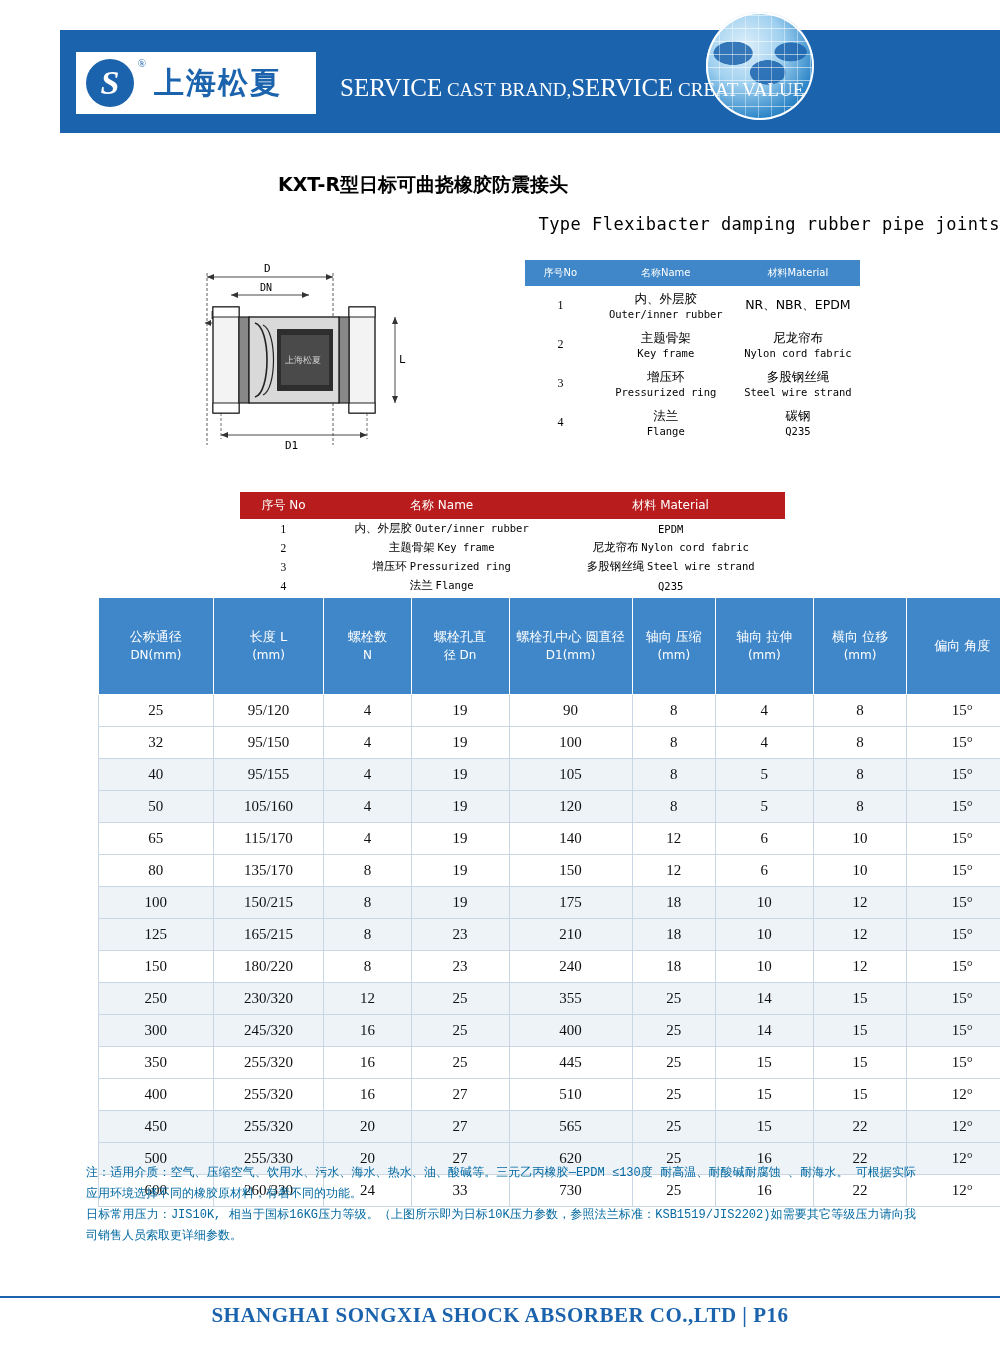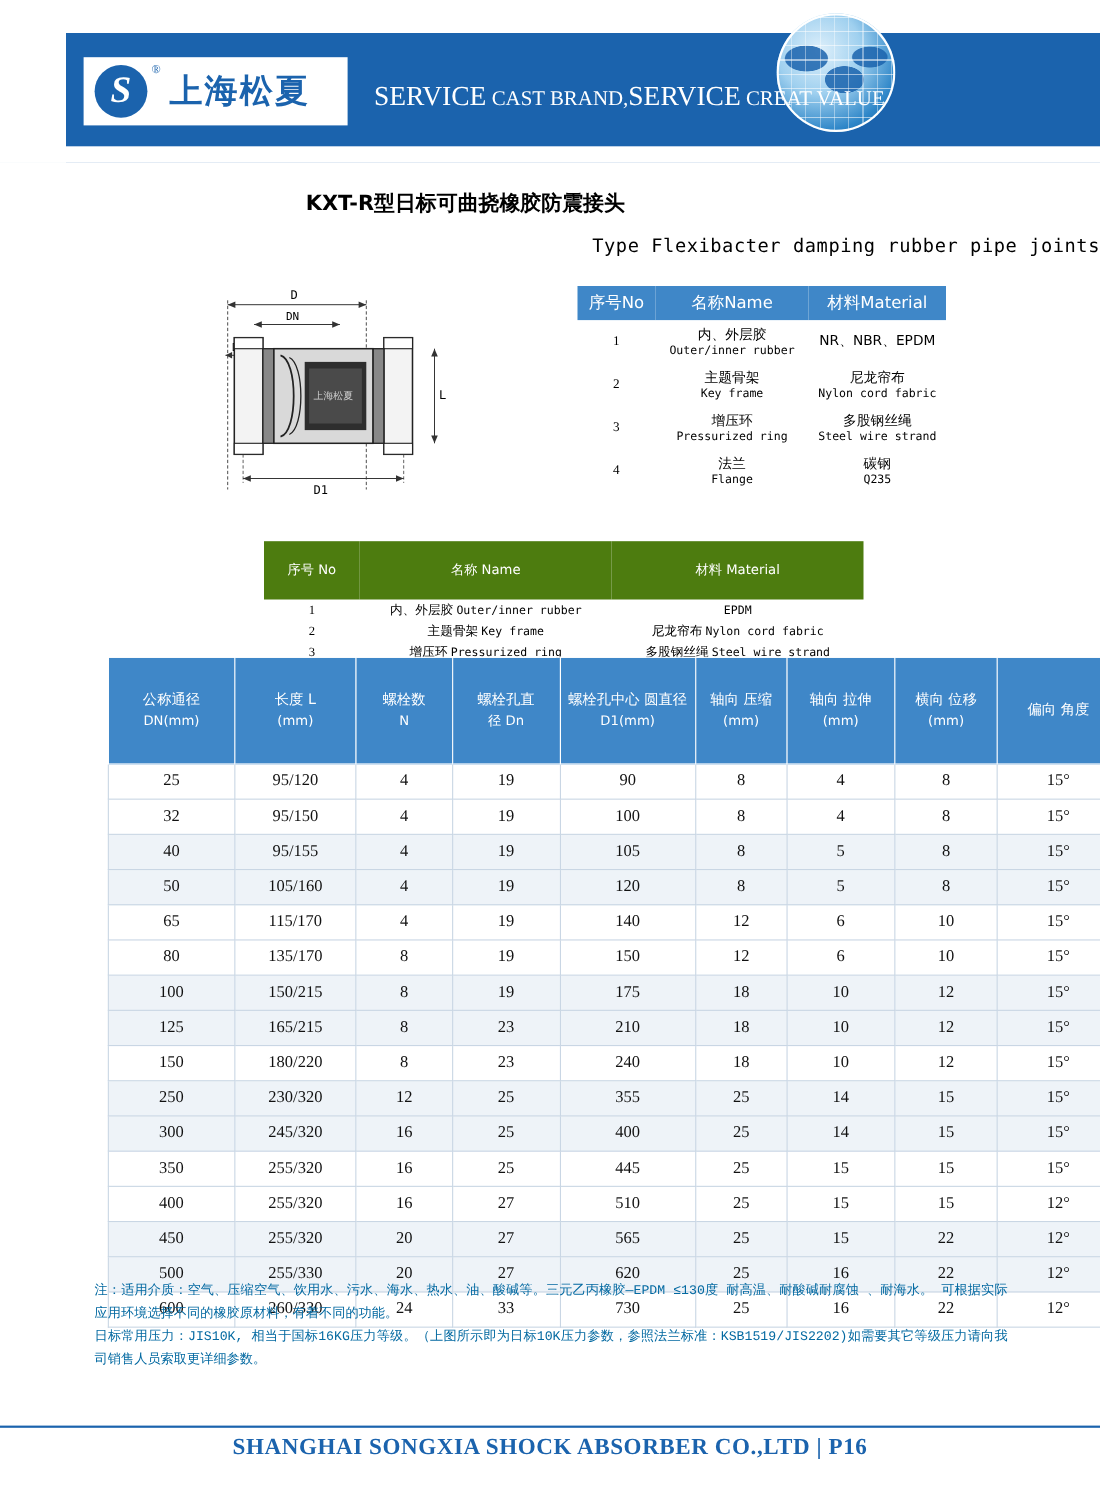--- a/index.html
+++ b/index.html
@@ -102,38 +102,38 @@
     position:absolute;left:185px;top:255px;width:270px;height:210px;
   }
   .drawing svg{display:block;}
   
   .mat1{
     position:absolute;left:525px;top:260px;width:335px;
     border-collapse:collapse;
   }
   .mat1 th{
     background:#3f87c8;color:#fff;font-weight:normal;
-    font-family:"DejaVu Sans", sans-serif;font-size:15px;
+    font-family:"DejaVu Sans", sans-serif;font-size:10px;
     padding:6px 2px;border:none;
   }
   .mat1 td{
     text-align:center;padding:5px 2px;border:none;vertical-align:middle;
     font-size:11.5px;
   }
   .mat1 td.no{font-family:"Liberation Serif", serif;font-size:12px;}
   .cn{font-family:"DejaVu Sans", sans-serif;font-size:12.5px;display:block;}
   .en{font-family:"DejaVu Sans Mono", monospace;font-size:10.5px;display:block;}
   
   .mat2{
     position:absolute;left:240px;top:492px;width:545px;border-collapse:collapse;
   }
   .mat2 th{
-    background:#4d7c0f;color:#fff;font-weight:normal;
+    background:#b91c1c;color:#fff;font-weight:normal;
     font-family:"DejaVu Sans", sans-serif;font-size:12px;
-    padding:18px 2px;
+    padding:5px 2px;
   }
   .mat2 td{
     text-align:center;padding:2px;font-size:11.5px;
   }
   .mat2 td .cn2{font-family:"DejaVu Sans", sans-serif;font-size:11.5px;}
   .mat2 td .en2{font-family:"DejaVu Sans Mono", monospace;font-size:10.5px;}
   
   .spec{
     position:absolute;left:98px;top:597px;width:920px;
     border-collapse:collapse;

